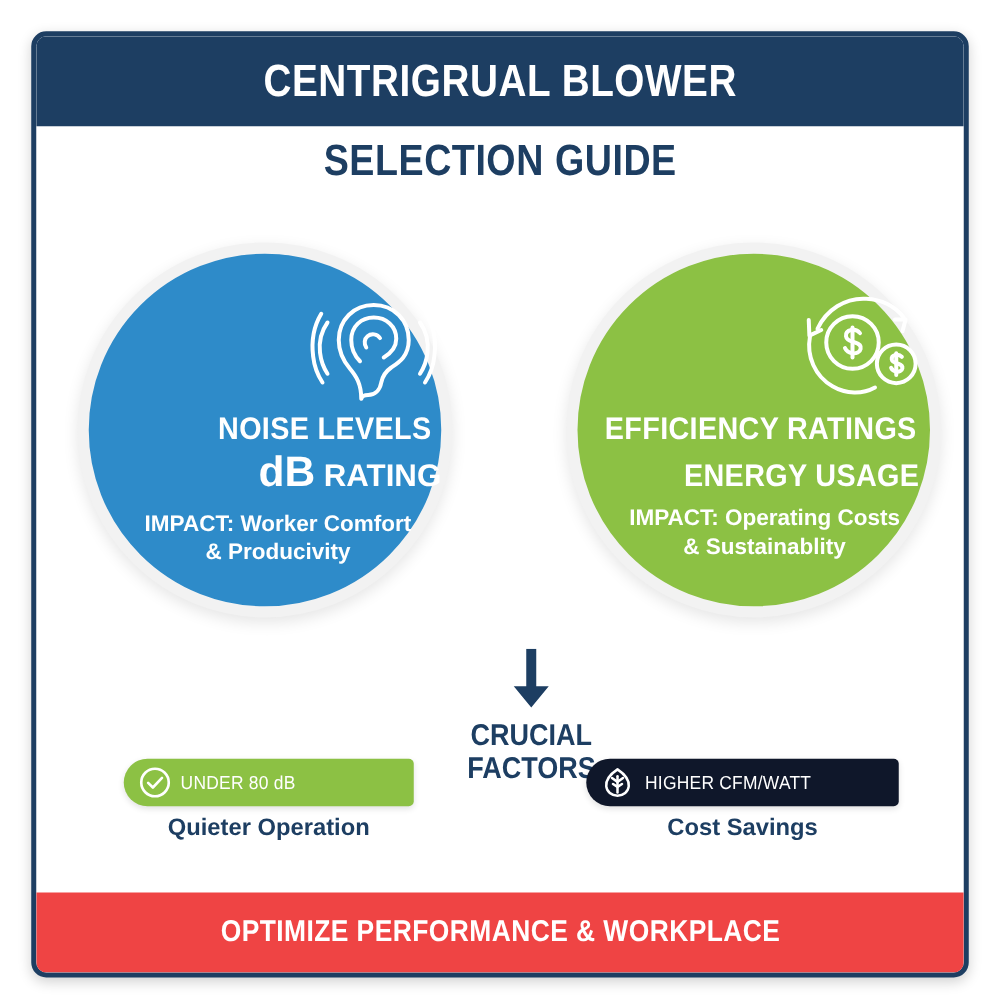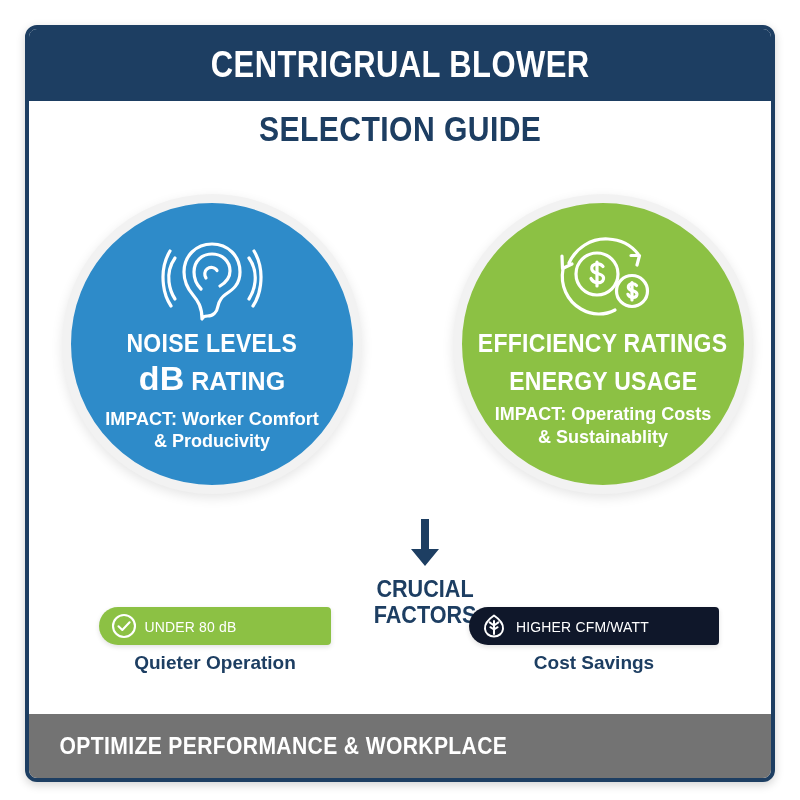--- a/index.html
+++ b/index.html
@@ -75,21 +75,21 @@
   .circle {
     position: absolute;
     width: 300px;
     height: 300px;
     border-radius: 50%;
     box-sizing: border-box;
     border: 9px solid #f2f2f2;
     box-shadow: 0 4px 12px rgba(0,0,0,0.10);
     display: flex;
     flex-direction: column;
-    align-items: center;
+    align-items: flex-end;
     text-align: center;
     color: #ffffff;
   }
   .circle-left  { left: 33px;  top: 165px; background: #2e8bc9; }
   .circle-right { left: 424px; top: 165px; background: #8cc144; }
 
   .circle-icon {
     margin-top: 30px;
     height: 92px;
     display: flex;
@@ -181,23 +181,24 @@
   .caption-left  { left: 70px;  width: 232px; }
   .caption-right { left: 440px; width: 250px; }
 
   
   .footer-bar {
     position: absolute;
     left: 0;
     bottom: 0;
     width: 100%;
     height: 64px;
-    background: #737373;
-    display: flex;
-    align-items: center;
+    background: #ef4444;
+    display: flex;
+    align-items: center;
+    justify-content: center;
     margin-top: 26px;
   }
   .footer-text {
     color: #ffffff;
     font-size: 24px;
     font-weight: bold;
     letter-spacing: 0.4px;
     white-space: nowrap;
   }
   .footer-text span { display: inline-block; transform: scaleX(0.88); }

